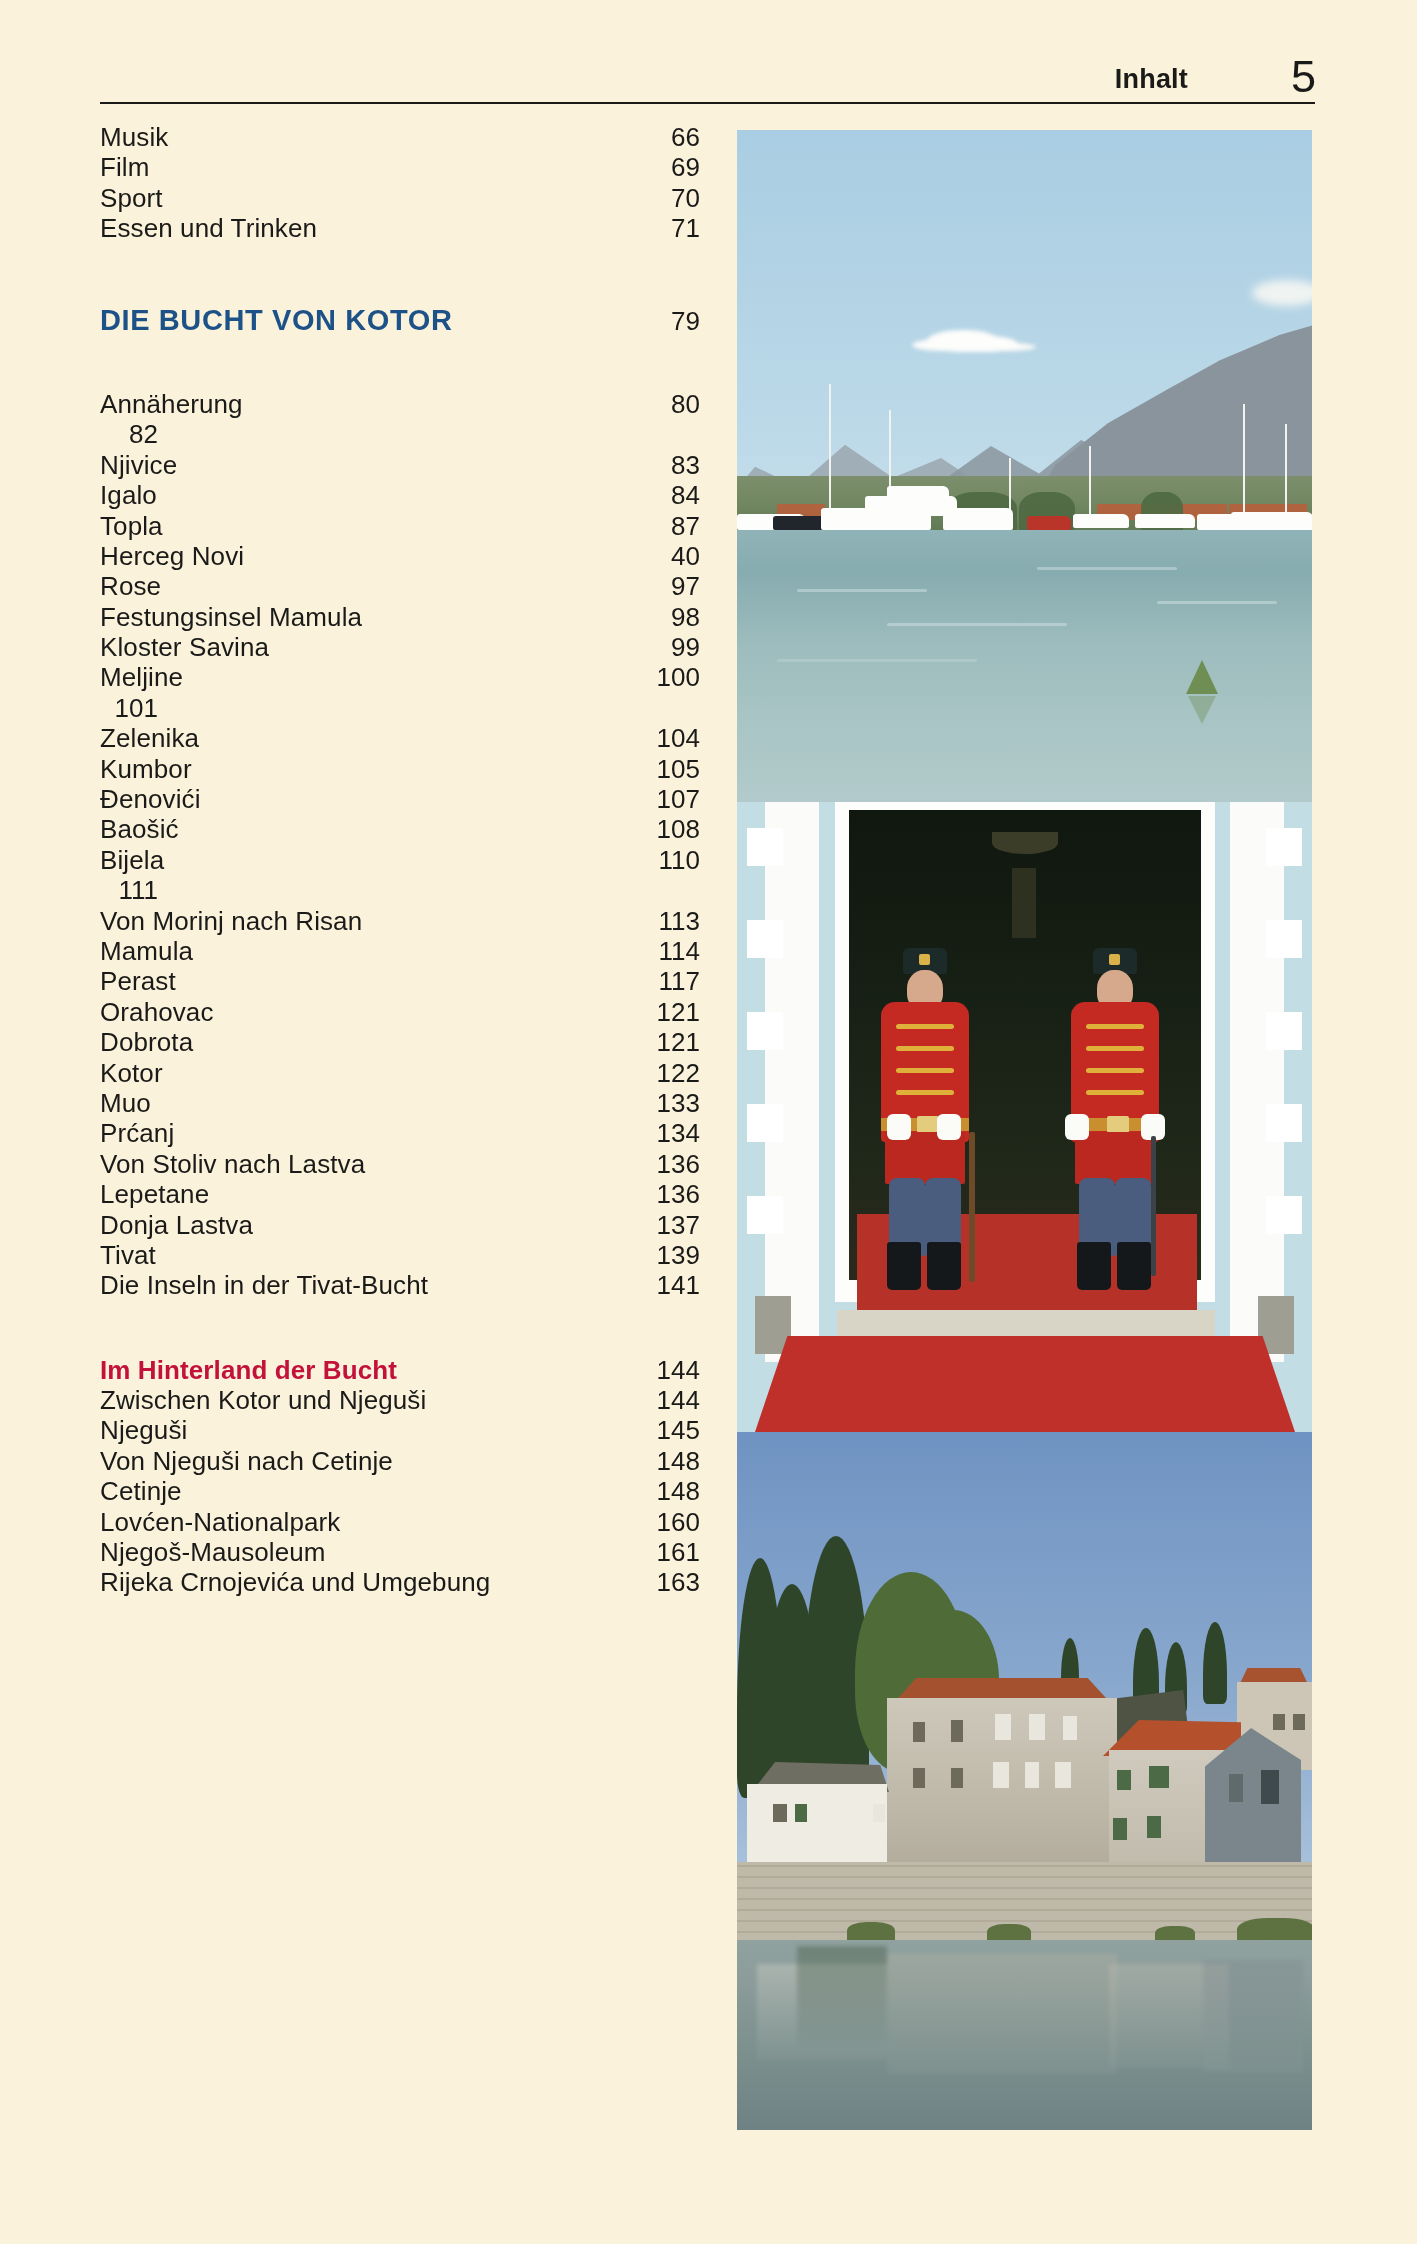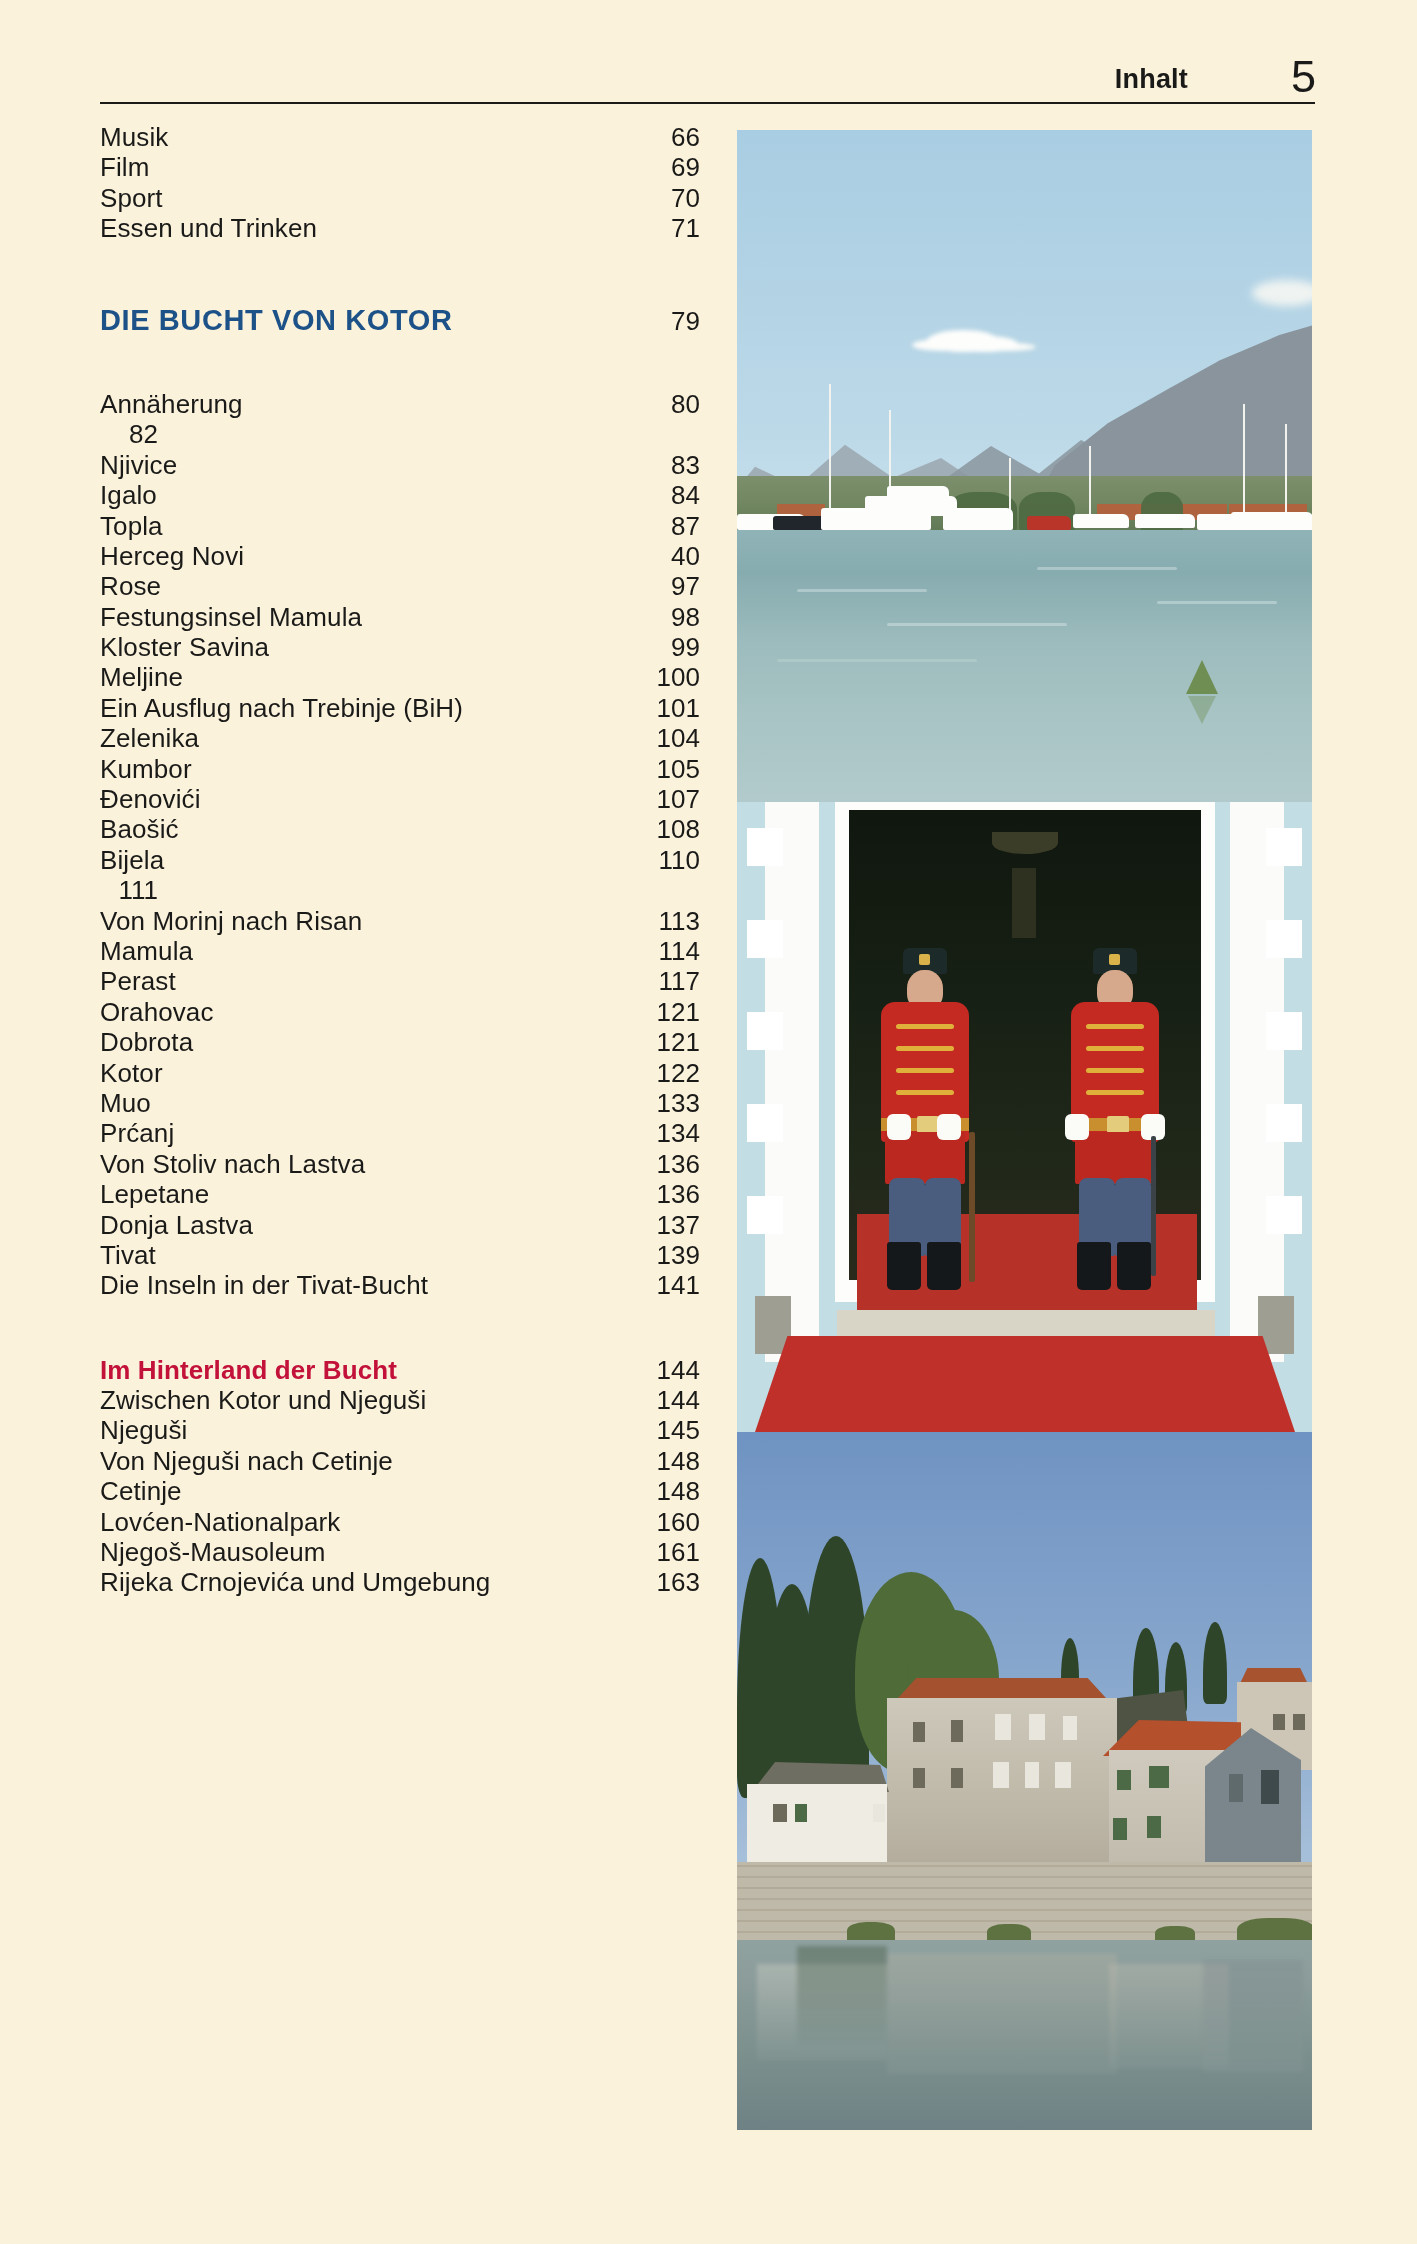--- a/index.html
+++ b/index.html
@@ -429,21 +429,20 @@
     </div>
     <div class="toc-row level-item">
       <span class="lbl">Kloster Savina</span>
       <span class="pg">99</span>
     </div>
     <div class="toc-row level-item">
       <span class="lbl">Meljine</span>
       <span class="pg">100</span>
     </div>
     <div class="toc-row level-item">
-      <span class="lbl">Ein Ausflug nach Trebinje (BiH)</span>
       <span class="pg">101</span>
     </div>
     <div class="toc-row level-item">
       <span class="lbl">Zelenika</span>
       <span class="pg">104</span>
     </div>
     <div class="toc-row level-item">
       <span class="lbl">Kumbor</span>
       <span class="pg">105</span>
     </div>

